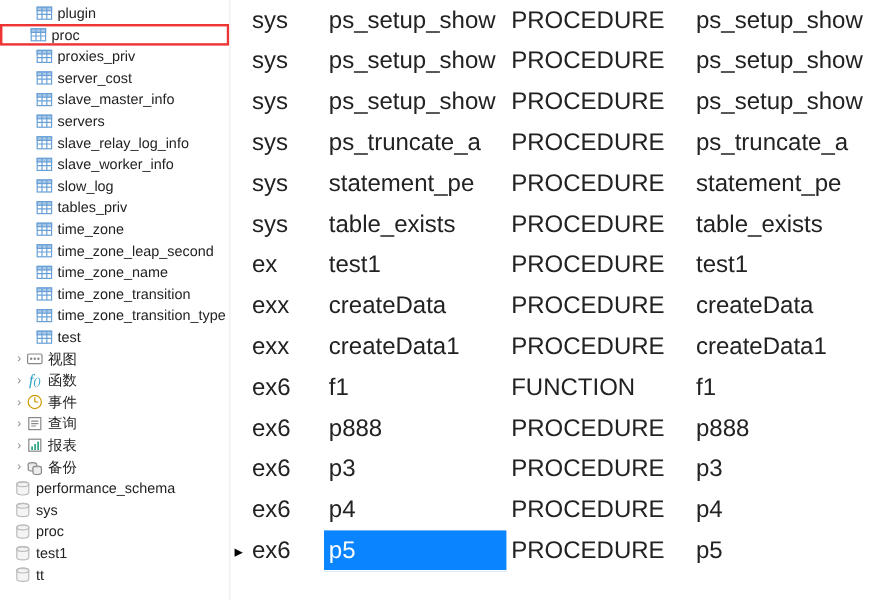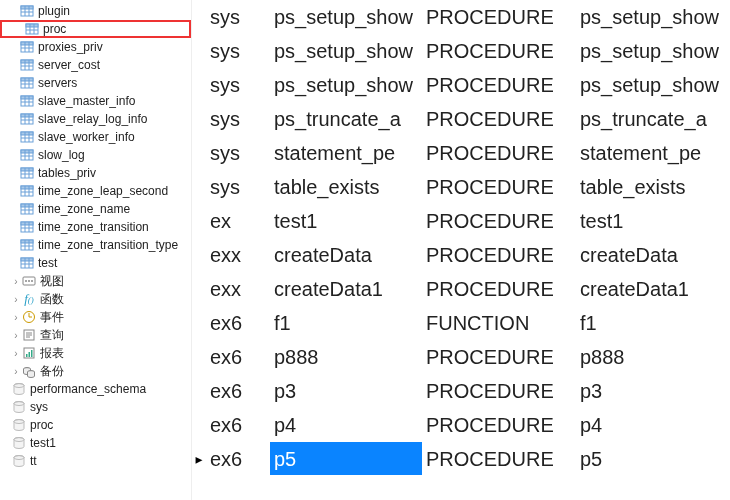--- a/index.html
+++ b/index.html
@@ -21,21 +21,21 @@
     padding-top: 2px;
   }
   .tree-item {
     display: flex;
     align-items: center;
     height: 18px;
     padding-left: 4px;
     white-space: nowrap;
     cursor: pointer;
   }
-  .tree-item.level-table { padding-left: 20px; }
+  .tree-item.level-table { padding-left: 30px; }
   .tree-item.level-cat   { padding-left: 10px; }
   .tree-item.level-db    { padding-left: 0px; text-align: right; }
   .tree-item.highlight-red { border: 2px solid #e33; padding-left: 23px; height: 18px; }
   .expander {
     width: 12px;
     text-align: center;
     color: #888;
     font-size: 10px;
   }
   .ticon {
@@ -128,44 +128,44 @@
       <div class="tree-item level-table">
         <span class="ticon">
           <svg width="14" height="14" viewBox="0 0 14 14">
             <rect x="1" y="2" width="12" height="10" fill="#fff" stroke="#6aa0d8"></rect>
             <rect x="1" y="2" width="12" height="3" fill="#a8c8e8" stroke="#6aa0d8"></rect>
             <line x1="5" y1="2" x2="5" y2="12" stroke="#6aa0d8"></line>
             <line x1="9" y1="2" x2="9" y2="12" stroke="#6aa0d8"></line>
             <line x1="1" y1="8" x2="13" y2="8" stroke="#6aa0d8"></line>
           </svg>
         </span>
+        <span class="tlabel">slave_master_info</span>
+      </div>
+      <div class="tree-item level-table">
+        <span class="ticon">
+          <svg width="14" height="14" viewBox="0 0 14 14">
+            <rect x="1" y="2" width="12" height="10" fill="#fff" stroke="#6aa0d8"></rect>
+            <rect x="1" y="2" width="12" height="3" fill="#a8c8e8" stroke="#6aa0d8"></rect>
+            <line x1="5" y1="2" x2="5" y2="12" stroke="#6aa0d8"></line>
+            <line x1="9" y1="2" x2="9" y2="12" stroke="#6aa0d8"></line>
+            <line x1="1" y1="8" x2="13" y2="8" stroke="#6aa0d8"></line>
+          </svg>
+        </span>
         <span class="tlabel">servers</span>
       </div>
       <div class="tree-item level-table">
         <span class="ticon">
           <svg width="14" height="14" viewBox="0 0 14 14">
             <rect x="1" y="2" width="12" height="10" fill="#fff" stroke="#6aa0d8"></rect>
             <rect x="1" y="2" width="12" height="3" fill="#a8c8e8" stroke="#6aa0d8"></rect>
             <line x1="5" y1="2" x2="5" y2="12" stroke="#6aa0d8"></line>
             <line x1="9" y1="2" x2="9" y2="12" stroke="#6aa0d8"></line>
             <line x1="1" y1="8" x2="13" y2="8" stroke="#6aa0d8"></line>
           </svg>
         </span>
-        <span class="tlabel">slave_master_info</span>
-      </div>
-      <div class="tree-item level-table">
-        <span class="ticon">
-          <svg width="14" height="14" viewBox="0 0 14 14">
-            <rect x="1" y="2" width="12" height="10" fill="#fff" stroke="#6aa0d8"></rect>
-            <rect x="1" y="2" width="12" height="3" fill="#a8c8e8" stroke="#6aa0d8"></rect>
-            <line x1="5" y1="2" x2="5" y2="12" stroke="#6aa0d8"></line>
-            <line x1="9" y1="2" x2="9" y2="12" stroke="#6aa0d8"></line>
-            <line x1="1" y1="8" x2="13" y2="8" stroke="#6aa0d8"></line>
-          </svg>
-        </span>
         <span class="tlabel">slave_relay_log_info</span>
       </div>
       <div class="tree-item level-table">
         <span class="ticon">
           <svg width="14" height="14" viewBox="0 0 14 14">
             <rect x="1" y="2" width="12" height="10" fill="#fff" stroke="#6aa0d8"></rect>
             <rect x="1" y="2" width="12" height="3" fill="#a8c8e8" stroke="#6aa0d8"></rect>
             <line x1="5" y1="2" x2="5" y2="12" stroke="#6aa0d8"></line>
             <line x1="9" y1="2" x2="9" y2="12" stroke="#6aa0d8"></line>
             <line x1="1" y1="8" x2="13" y2="8" stroke="#6aa0d8"></line>
@@ -189,20 +189,32 @@
         <span class="ticon">
           <svg width="14" height="14" viewBox="0 0 14 14">
             <rect x="1" y="2" width="12" height="10" fill="#fff" stroke="#6aa0d8"></rect>
             <rect x="1" y="2" width="12" height="3" fill="#a8c8e8" stroke="#6aa0d8"></rect>
             <line x1="5" y1="2" x2="5" y2="12" stroke="#6aa0d8"></line>
             <line x1="9" y1="2" x2="9" y2="12" stroke="#6aa0d8"></line>
             <line x1="1" y1="8" x2="13" y2="8" stroke="#6aa0d8"></line>
           </svg>
         </span>
         <span class="tlabel">tables_priv</span>
+      </div>
+      <div class="tree-item level-table">
+        <span class="ticon">
+          <svg width="14" height="14" viewBox="0 0 14 14">
+            <rect x="1" y="2" width="12" height="10" fill="#fff" stroke="#6aa0d8"></rect>
+            <rect x="1" y="2" width="12" height="3" fill="#a8c8e8" stroke="#6aa0d8"></rect>
+            <line x1="5" y1="2" x2="5" y2="12" stroke="#6aa0d8"></line>
+            <line x1="9" y1="2" x2="9" y2="12" stroke="#6aa0d8"></line>
+            <line x1="1" y1="8" x2="13" y2="8" stroke="#6aa0d8"></line>
+          </svg>
+        </span>
+        <span class="tlabel">time_zone</span>
       </div>
       <div class="tree-item level-table">
         <span class="ticon">
           <svg width="14" height="14" viewBox="0 0 14 14">
             <rect x="1" y="2" width="12" height="10" fill="#fff" stroke="#6aa0d8"></rect>
             <rect x="1" y="2" width="12" height="3" fill="#a8c8e8" stroke="#6aa0d8"></rect>
             <line x1="5" y1="2" x2="5" y2="12" stroke="#6aa0d8"></line>
             <line x1="9" y1="2" x2="9" y2="12" stroke="#6aa0d8"></line>
             <line x1="1" y1="8" x2="13" y2="8" stroke="#6aa0d8"></line>
           </svg>

